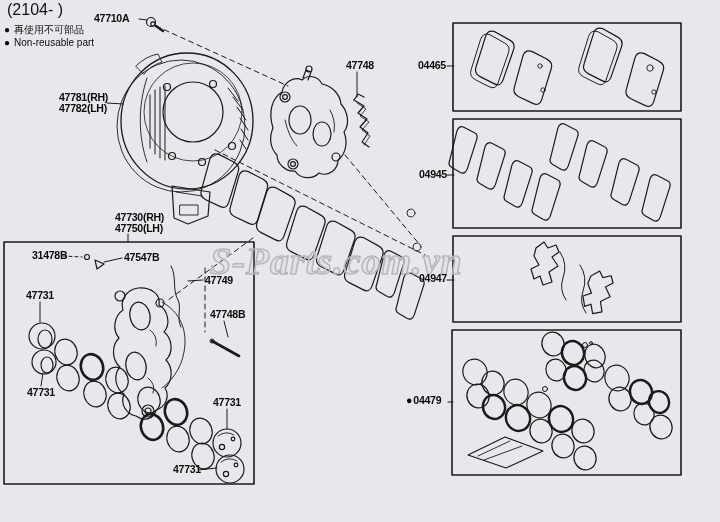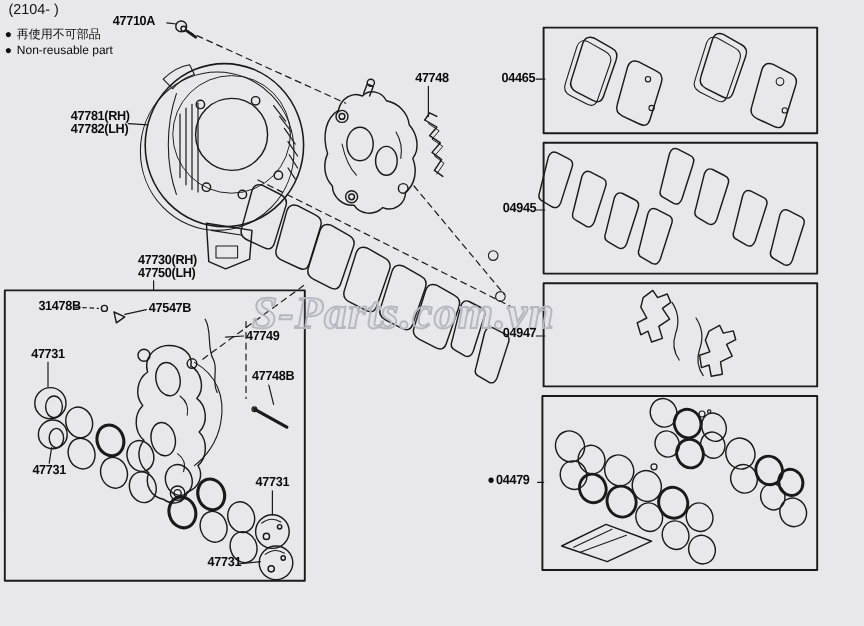--- a/index.html
+++ b/index.html
@@ -3,21 +3,21 @@
 <meta charset="utf-8">
 <style>
   html,body{margin:0;padding:0;background:#e8e8ec;}
   .stage{position:relative;width:720px;height:522px;background:#e8e8ec;overflow:hidden;
          font-family:"Liberation Sans",sans-serif;}
   .art{position:absolute;left:0;top:0;z-index:1;}
   .wm{position:absolute;left:210px;top:241px;z-index:4;width:310px;
       font:italic 700 38px/40px "Liberation Serif",serif;
       color:rgba(190,190,198,0.12);-webkit-text-stroke:1.6px #b7b7c0;
       letter-spacing:1px;white-space:nowrap;pointer-events:none;}
-  .hdr{position:absolute;left:7px;top:1px;z-index:6;font-size:12px;color:#131313;}
+  .hdr{position:absolute;left:7px;top:1px;z-index:6;font-size:16px;color:#131313;}
   .legend{position:absolute;left:4px;top:23px;z-index:6;font-size:10px;font-weight:400;
           color:#0b0b0b;line-height:13px;}
   .legend .dot{font-size:10px;margin-right:4px;}
   .lbl{position:absolute;z-index:6;font-weight:700;font-size:11px;line-height:11px;
        color:#0b0b0b;white-space:nowrap;letter-spacing:-0.3px;transform:scaleX(.96);
        transform-origin:left top;}
   .lbl .ln{display:block;}
   .lbl .dot{letter-spacing:0;margin-right:1px;}
 </style>
 </head>

